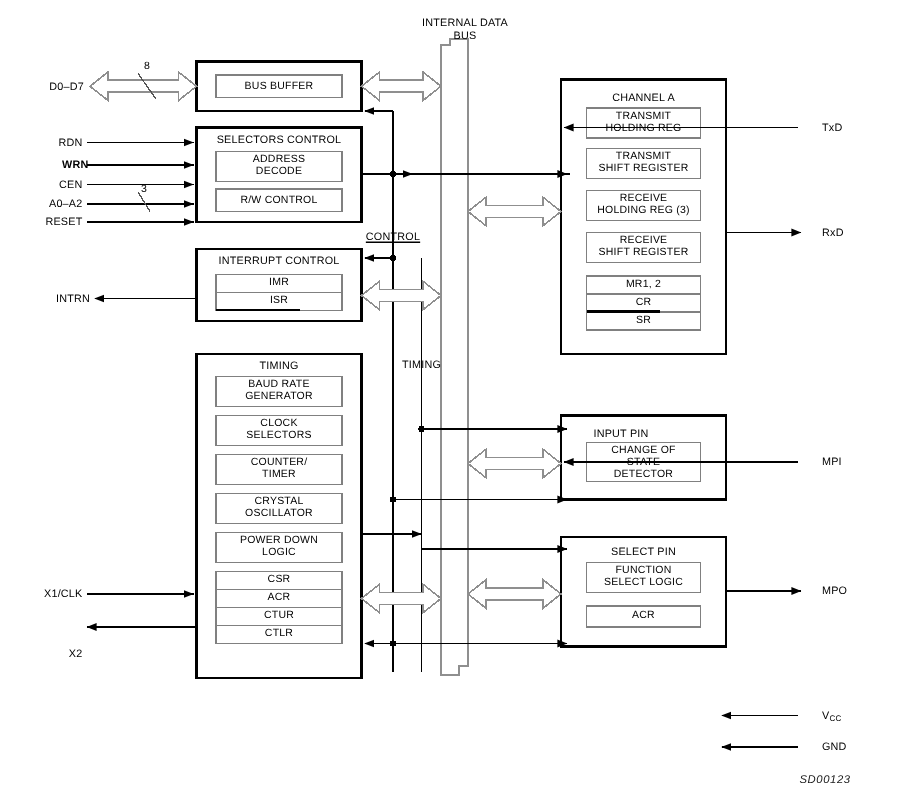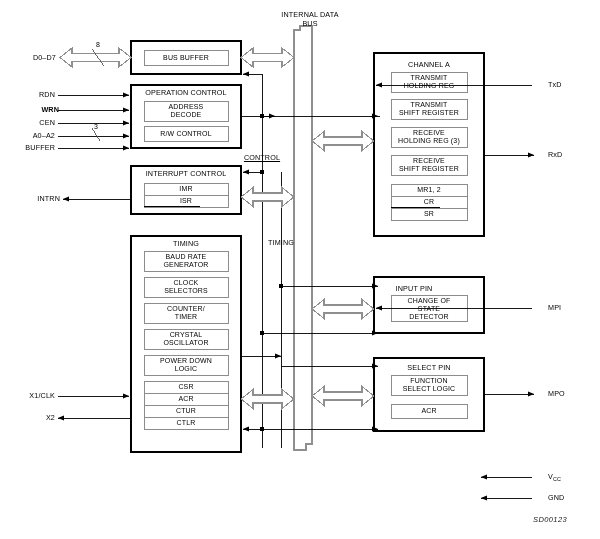--- a/index.html
+++ b/index.html
@@ -216,35 +216,35 @@
   <div class="lbl c buslabel" style="left:262px;top:154px;text-decoration:underline;">CONTROL</div>
   <div class="lbl c buslabel" style="left:281px;top:239px;">TIMING</div>
   <div class="lbl c slashnum" style="left:98px;top:41px;">8</div>
   <div class="lbl c slashnum" style="left:96px;top:123px;">3</div>
 
   <div class="lbl r pinlabel" style="left:56px;top:53.5px;">D0–D7</div>
   <div class="lbl r pinlabel" style="left:55px;top:91px;">RDN</div>
   <div class="lbl r pinlabel" style="left:59px;top:106px;font-weight:bold;">WRN</div>
   <div class="lbl r pinlabel" style="left:55px;top:119px;">CEN</div>
   <div class="lbl r pinlabel" style="left:55px;top:132px;">A0–A2</div>
-  <div class="lbl r pinlabel" style="left:55px;top:144px;">BUFFER</div>
+  <div class="lbl r pinlabel" style="left:55px;top:144px;">RESET</div>
   <div class="lbl r pinlabel" style="left:60px;top:195px;">INTRN</div>
   <div class="lbl r pinlabel" style="left:55px;top:392px;">X1/CLK</div>
-  <div class="lbl r pinlabel" style="left:55px;top:414px;">X2</div>
+  <div class="lbl r pinlabel" style="left:55px;top:432px;">X2</div>
 
   <div class="lbl right pinlabel" style="left:548px;top:81px;">TxD</div>
   <div class="lbl right pinlabel" style="left:548px;top:151px;">RxD</div>
   <div class="lbl right pinlabel" style="left:548px;top:304px;">MPI</div>
   <div class="lbl right pinlabel" style="left:548px;top:390px;">MPO</div>
   <div class="lbl right pinlabel" style="left:548px;top:473px;"><span>V</span><sub>CC</sub></div>
   <div class="lbl right pinlabel" style="left:548px;top:494px;">GND</div>
 
   <div class="lbl c subtext" style="left:186px;top:53.5px;">BUS BUFFER</div>
 
-  <div class="lbl c blocktitle" style="left:186px;top:89px;">OPERATION CONTROL</div>
+  <div class="lbl c blocktitle" style="left:186px;top:89px;">SELECTORS CONTROL</div>
   <div class="lbl c subtext" style="left:186px;top:103px;">ADDRESS</div>
   <div class="lbl c subtext" style="left:186px;top:111px;">DECODE</div>
   <div class="lbl c subtext" style="left:186px;top:129.5px;">R/W CONTROL</div>
 
   <div class="lbl c blocktitle" style="left:186px;top:170px;">INTERRUPT CONTROL</div>
   <div class="lbl c subtext" style="left:186px;top:185px;">IMR</div>
   <div class="lbl c subtext" style="left:186px;top:197px;">ISR</div>
 
   <div class="lbl c blocktitle" style="left:186px;top:240px;">TIMING</div>
   <div class="lbl c subtext" style="left:186px;top:253px;">BAUD RATE</div>

